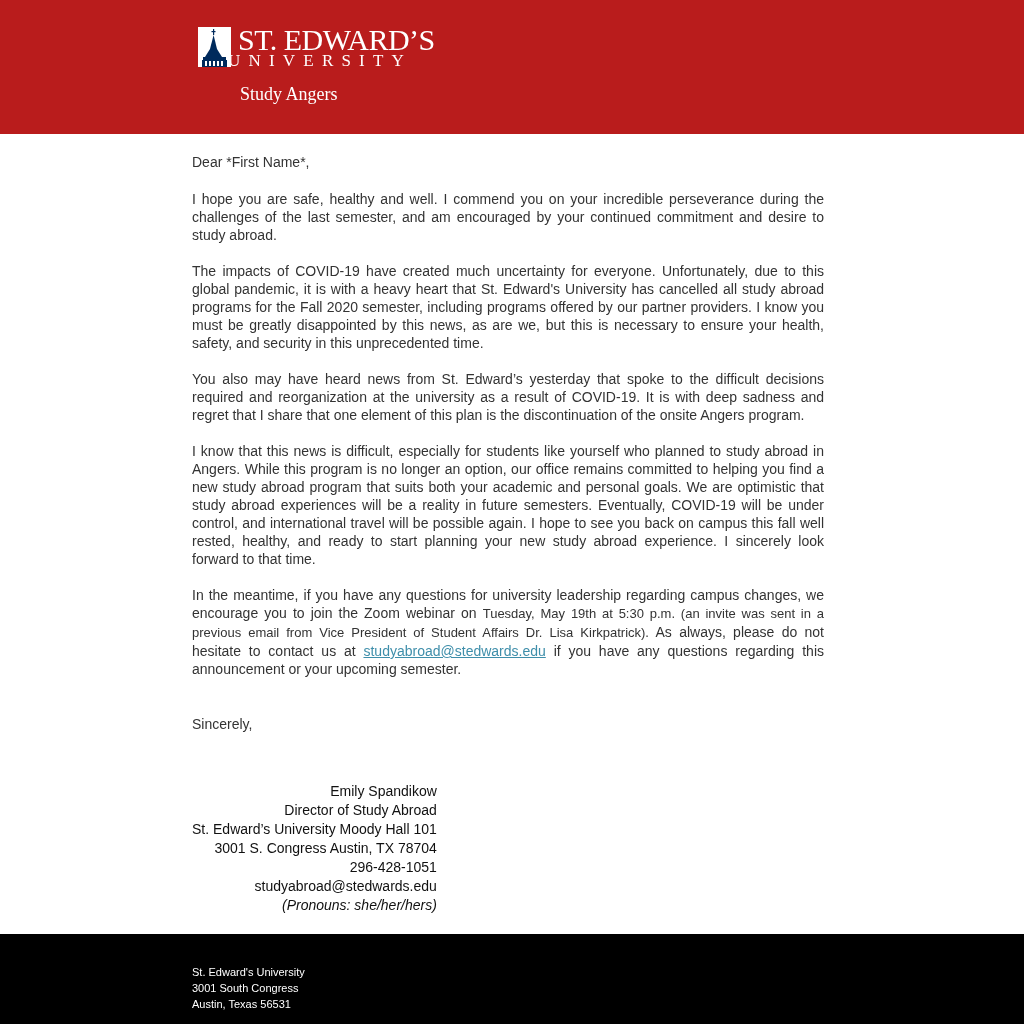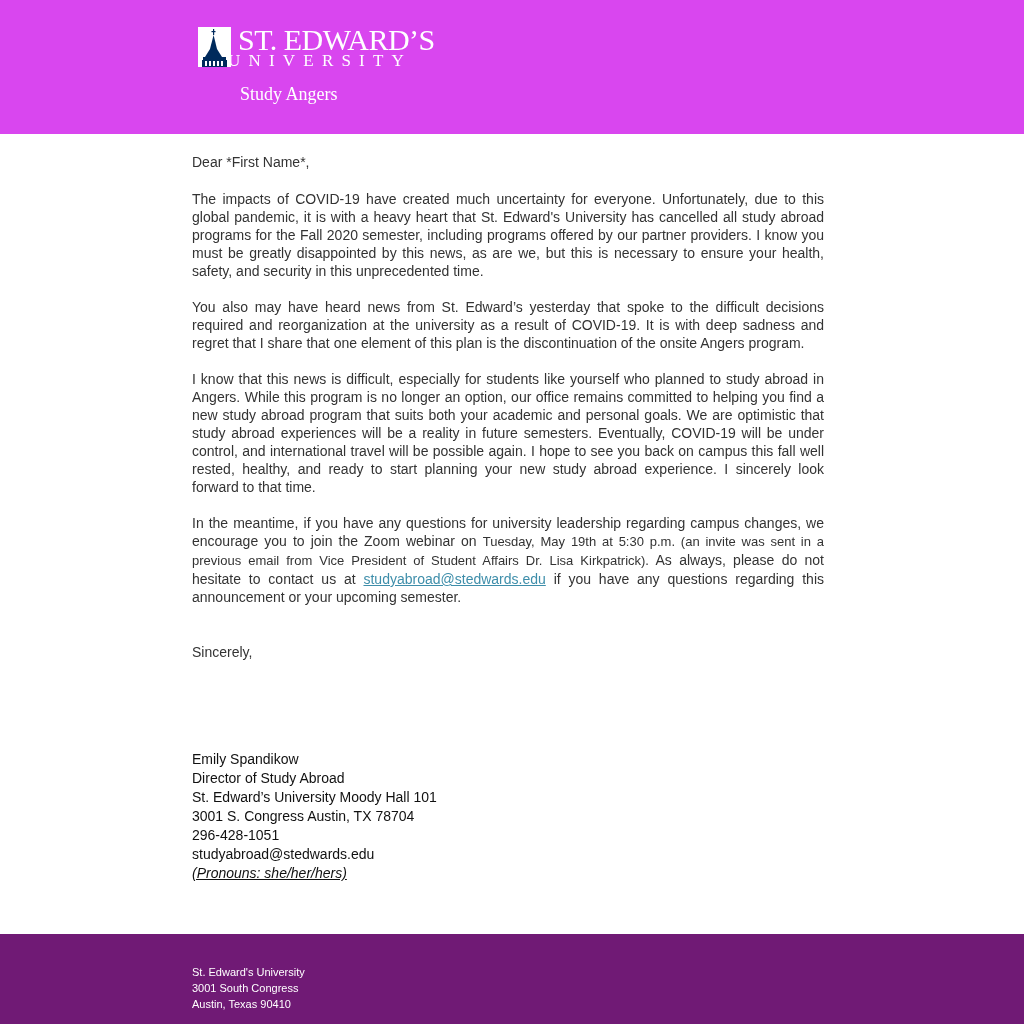--- a/index.html
+++ b/index.html
@@ -4,21 +4,21 @@
 <style>
   html, body { margin: 0; padding: 0; }
   body {
     width: 1024px; height: 1024px; overflow: hidden;
     background: #ffffff;
     font-family: "Liberation Sans", sans-serif;
     color: #333333;
   }
   .header {
     position: absolute; left: 0; top: 0; width: 1024px; height: 134px;
-    background: #d946ef;
+    background: #b91c1c;
   }
   .logo {
     position: absolute; left: 198px; top: 27px; width: 250px; height: 85px;
   }
   .logo-mark {
     position: absolute; left: 0; top: 0; width: 33px; height: 40px;
   }
   .logo-name {
     position: absolute; left: 40px; top: -4px;
     font-family: "Liberation Serif", serif; color: #ffffff;
@@ -37,28 +37,28 @@
   .content {
     position: absolute; left: 192px; top: 153px; width: 640px;
     font-size: 14px; line-height: 18px; color: #333333;
   }
   .content p { margin: 0 8px 18px 0; text-align: justify; }
   .content p.greeting { margin-bottom: 19px; }
   .mono-span { font-family: Liberation Sans, sans-serif; font-size: 13px; }
   .email-link { color: #3e8eaa; text-decoration: underline; }
   .signoff { margin-top: 37px !important; }
   .signature {
-    position: absolute; left: 192px; top: 750px;
-    font-size: 14px; line-height: 19px; color: #111111;
+    position: absolute; left: 192px; top: 782px;
+    font-size: 14px; line-height: 19px; color: #111111; text-align: right;
   }
   .signature div { white-space: nowrap; }
-  .signature .italic { font-style: italic; text-decoration: underline; }
+  .signature .italic { font-style: italic; }
   .footer {
     position: absolute; left: 0; top: 934px; width: 1024px; height: 90px;
-    background: #701a75;
+    background: #000000;
   }
   .footer-text {
     position: absolute; left: 192px; top: 30px;
     font-size: 11px; line-height: 16px; color: #ffffff;
   }
 </style>
 </head>
 <body>
 
 <div class="header">
@@ -79,20 +79,21 @@
       <polygon points="0,0 8,0 0,30" fill="#ffffff"></polygon>
     </svg>
     <div class="logo-name">ST. EDWARD’S</div>
     <div class="logo-univ">UNIVERSITY</div>
     <div class="logo-sub">Study Angers</div>
   </div>
 </div>
 
 <div class="content">
   <p class="greeting">Dear *First Name*,</p>
+  <p>I hope you are safe, healthy and well. I commend you on your incredible perseverance during the challenges of the last semester, and am encouraged by your continued commitment and desire to study abroad.</p>
   <p>The impacts of COVID-19 have created much uncertainty for everyone. Unfortunately, due to this global pandemic, it is with a heavy heart that St. Edward's University has cancelled all study abroad programs for the Fall 2020 semester, including programs offered by our partner providers. I know you must be greatly disappointed by this news, as are we, but this is necessary to ensure your health, safety, and security in this unprecedented time.</p>
   <p>You also may have heard news from St. Edward’s yesterday that spoke to the difficult decisions required and reorganization at the university as a result of COVID-19. It is with deep sadness and regret that I share that one element of this plan is the discontinuation of the onsite Angers program.</p>
   <p>I know that this news is difficult, especially for students like yourself who planned to study abroad in Angers. While this program is no longer an option, our office remains committed to helping you find a new study abroad program that suits both your academic and personal goals. We are optimistic that study abroad experiences will be a reality in future semesters. Eventually, COVID-19 will be under control, and international travel will be possible again. I hope to see you back on campus this fall well rested, healthy, and ready to start planning your new study abroad experience. I sincerely look forward to that time.</p>
   <p><span>In the meantime, if you have any questions for university leadership regarding campus changes, we encourage you to join the Zoom webinar on </span><span class="mono-span">Tuesday, May 19th at 5:30 p.m. (an invite was sent in a previous email from Vice President of Student Affairs Dr. Lisa Kirkpatrick).</span><span> As always, please do not hesitate to contact us at </span><a class="email-link" href="mailto:studyabroad@stedwards.edu">studyabroad@stedwards.edu</a><span> if you have any questions regarding this announcement or your upcoming semester.</span></p>
   <p class="signoff">Sincerely,</p>
 </div>
 
 <div class="signature">
   <div>Emily Spandikow</div>
   <div>Director of Study Abroad</div>
@@ -100,15 +101,15 @@
   <div>3001 S. Congress Austin, TX 78704</div>
   <div>296-428-1051</div>
   <div>studyabroad@stedwards.edu</div>
   <div class="italic">(Pronouns:  she/her/hers)</div>
 </div>
 
 <div class="footer">
   <div class="footer-text">
     <div>St. Edward's University</div>
     <div>3001 South Congress</div>
-    <div>Austin, Texas 90410</div>
+    <div>Austin, Texas 56531</div>
   </div>
 </div>
 
 </body></html>

